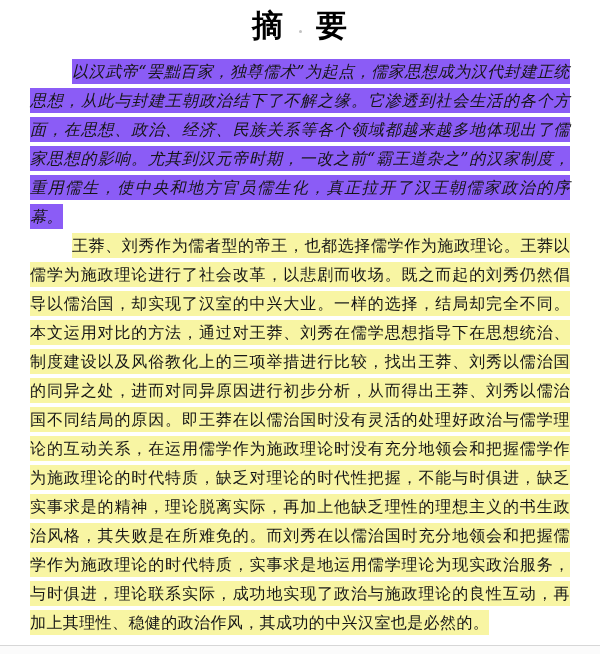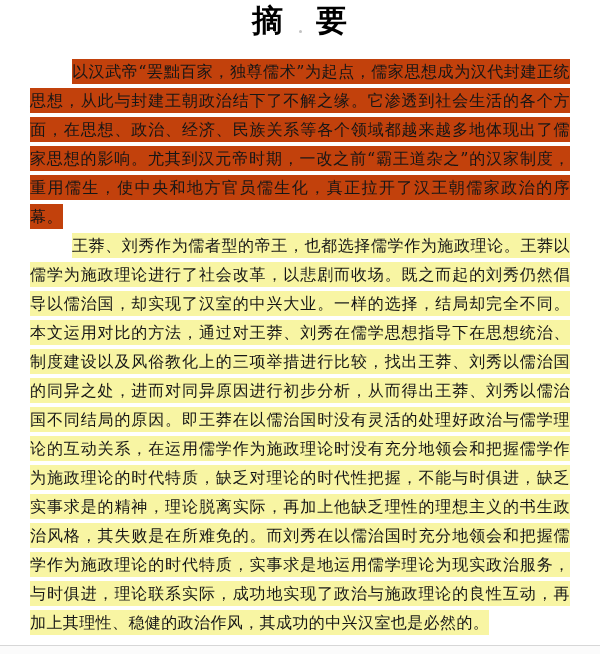--- a/index.html
+++ b/index.html
@@ -5,20 +5,21 @@
   * { margin:0; padding:0; box-sizing:border-box; }
   html,body { width:600px; height:654px; background:#ffffff; overflow:hidden; }
   body { position:relative; font-family:"DejaVu Serif","Liberation Serif",serif; }
 
   .title {
     font-family:"DejaVu Sans","Liberation Sans",sans-serif;
     font-weight:bold;
     font-size:31px;
     color:#000000;
     text-align:center;
+    padding-top:5px;
     letter-spacing:1px;
   }
 
   .content {
     position:absolute;
     left:30px;
     right:30px;
     top:57px;
   }
 
@@ -59,21 +60,21 @@
 </style>
 </head>
 <body>
 
 <div class="page">
 
   <h1 class="title">摘　要</h1>
 
   <div class="content">
 
-    <p class="para"><span class="hl" style="background: #c2410c;">以汉武帝“罢黜百家，独尊儒术”为起点，儒家思想成为汉代封建正统思想，从此与封建王朝政治结下了不解之缘。它渗透到社会生活的各个方面，在思想、政治、经济、民族关系等各个领域都越来越多地体现出了儒家思想的影响。尤其到汉元帝时期，一改之前“霸王道杂之”的汉家制度，重用儒生，使中央和地方官员儒生化，真正拉开了汉王朝儒家政治的序幕。</span></p>
+    <p class="para"><span class="hl" style="background: #8b5cf6; font-style: italic;">以汉武帝“罢黜百家，独尊儒术”为起点，儒家思想成为汉代封建正统思想，从此与封建王朝政治结下了不解之缘。它渗透到社会生活的各个方面，在思想、政治、经济、民族关系等各个领域都越来越多地体现出了儒家思想的影响。尤其到汉元帝时期，一改之前“霸王道杂之”的汉家制度，重用儒生，使中央和地方官员儒生化，真正拉开了汉王朝儒家政治的序幕。</span></p>
 
     <p class="para"><span class="hl" style="background: rgb(248, 245, 163);">王莽、刘秀作为儒者型的帝王，也都选择儒学作为施政理论。王莽以儒学为施政理论进行了社会改革，以悲剧而收场。既之而起的刘秀仍然倡导以儒治国，却实现了汉室的中兴大业。一样的选择，结局却完全不同。本文运用对比的方法，通过对王莽、刘秀在儒学思想指导下在思想统治、制度建设以及风俗教化上的三项举措进行比较，找出王莽、刘秀以儒治国的同异之处，进而对同异原因进行初步分析，从而得出王莽、刘秀以儒治国不同结局的原因。即王莽在以儒治国时没有灵活的处理好政治与儒学理论的互动关系，在运用儒学作为施政理论时没有充分地领会和把握儒学作为施政理论的时代特质，缺乏对理论的时代性把握，不能与时俱进，缺乏实事求是的精神，理论脱离实际，再加上他缺乏理性的理想主义的书生政治风格，其失败是在所难免的。而刘秀在以儒治国时充分地领会和把握儒学作为施政理论的时代特质，实事求是地运用儒学理论为现实政治服务，与时俱进，理论联系实际，成功地实现了政治与施政理论的良性互动，再加上其理性、稳健的政治作风，其成功的中兴汉室也是必然的。</span></p>
 
   </div>
 
   <span class="speck speck-title"></span>
   <span class="speck speck-body"></span>
 
   <div class="bottom-edge"></div>
 

